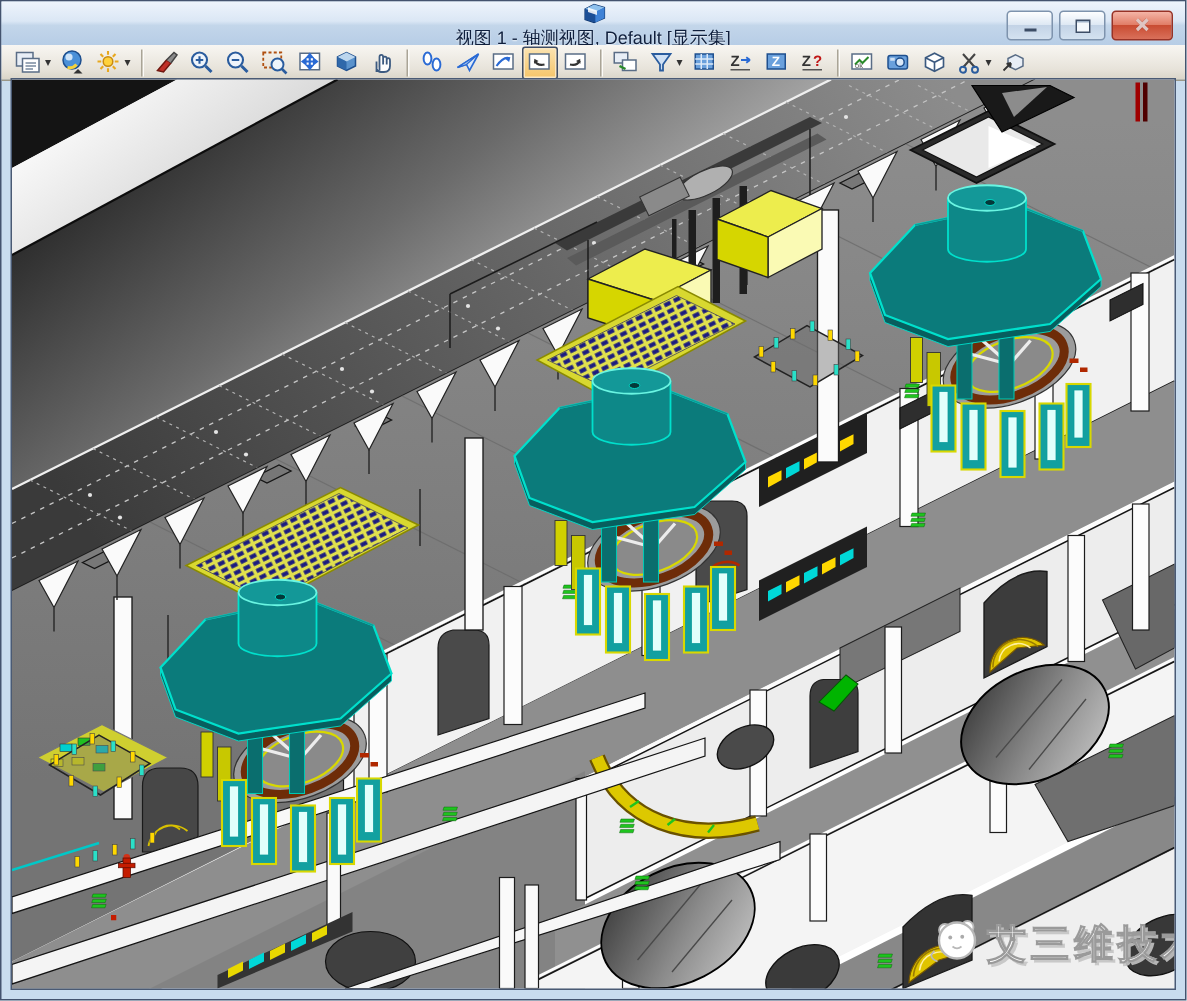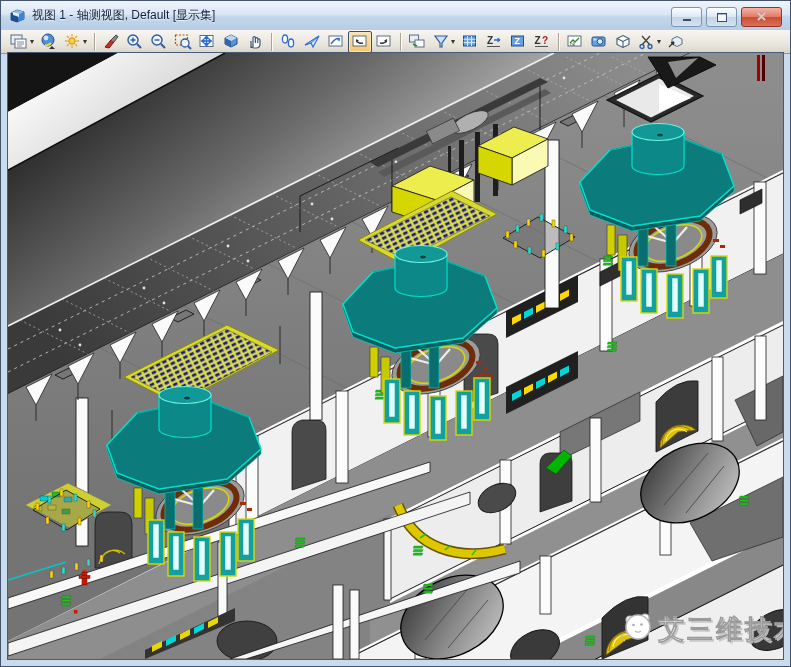--- a/index.html
+++ b/index.html
@@ -1,19 +1,19 @@
 <!DOCTYPE html>
 <html><head>
 <meta charset="utf-8">
 <style>
   html,body{margin:0;padding:0;background:#9aa7b8;font-family:"Liberation Sans",sans-serif;}
   .window{position:relative;width:791px;height:667px;background:#c9dcee;box-shadow:inset 0 0 0 1px #44536e;overflow:hidden;}
   .titlebar{position:absolute;left:1px;top:1px;right:1px;height:29px;
     background:linear-gradient(#eef4fc 0%,#dbe7f5 45%,#c3d6ea 55%,#b7cde6 100%);
-    border-bottom:1px solid #8fa8c6;display:flex;align-items:center;}
+    border-bottom:1px solid #8fa8c6;display:flex;align-items:center;flex-direction:column;}
   .app-icon{width:17px;height:16px;margin:0 6px 0 8px;flex:0 0 auto;}
   .title-text{font-size:12px;color:#0f1f3d;text-shadow:0 1px 1px rgba(255,255,255,.8);white-space:nowrap;}
   .winbtns{position:absolute;right:8px;top:6px;display:flex;gap:4px;}
   .wbtn{width:29px;height:18px;border:1px solid #7e93ad;border-radius:3px;
     background:linear-gradient(#fdfeff,#dce7f3 50%,#c3d3e6 50%,#d4e2f0);
     display:flex;align-items:center;justify-content:center;font-size:10px;color:#2c3b52;cursor:default;}
   .wbtn.close{width:39px;border-color:#973226;
     background:linear-gradient(#f4b4a6,#e07a63 50%,#c94c32 50%,#d9705a);color:#fff;font-weight:bold;}
   .restore-glyph{width:8px;height:7px;border:1px solid #3c4d66;background:#f4f8fc;box-shadow:inset 0 1px 0 #9fb2c8;}
   .toolbar{position:absolute;left:1px;top:30px;right:1px;height:23px;

